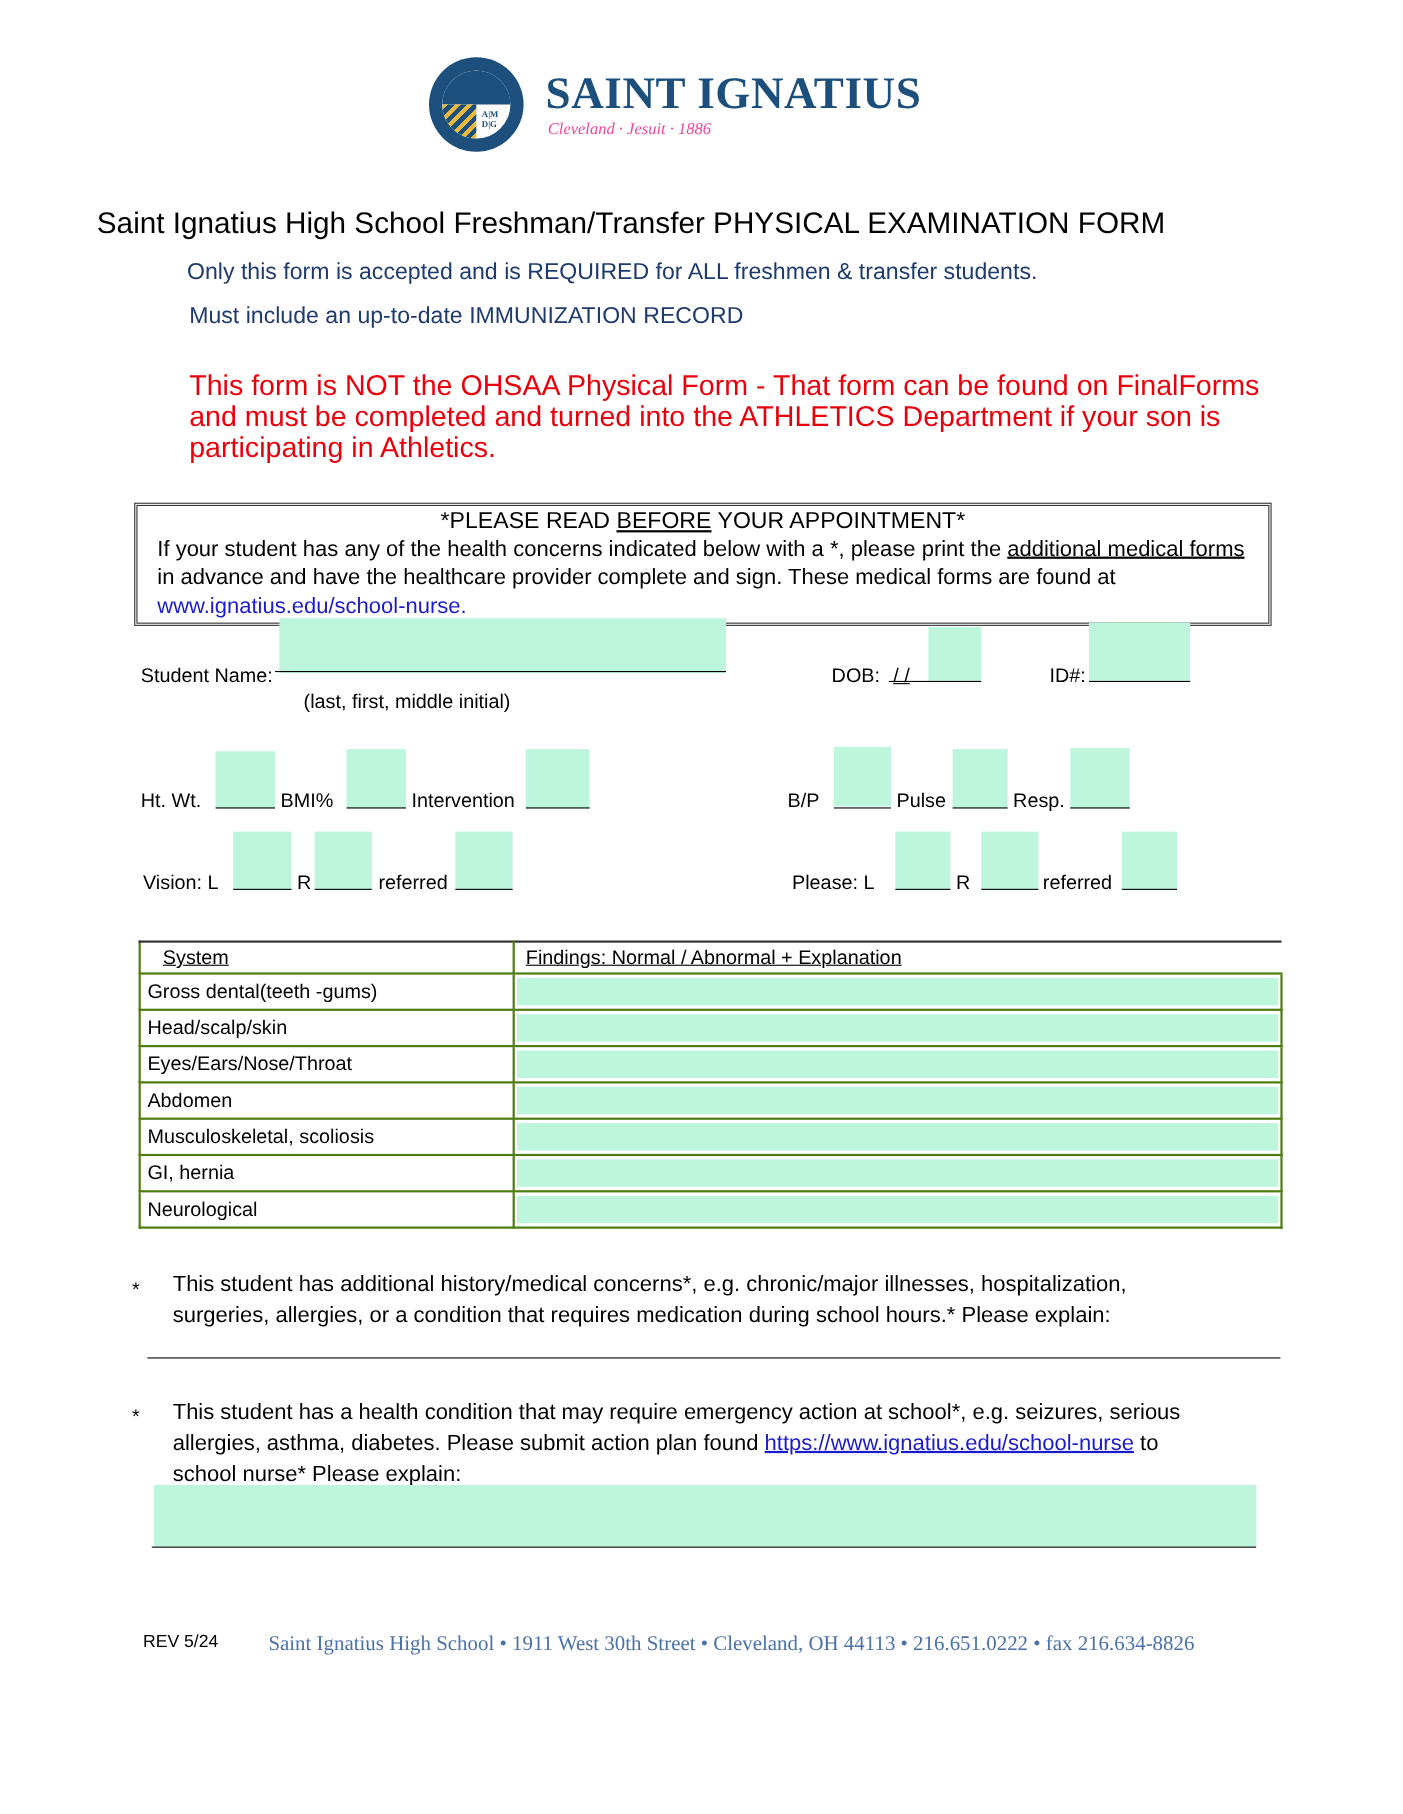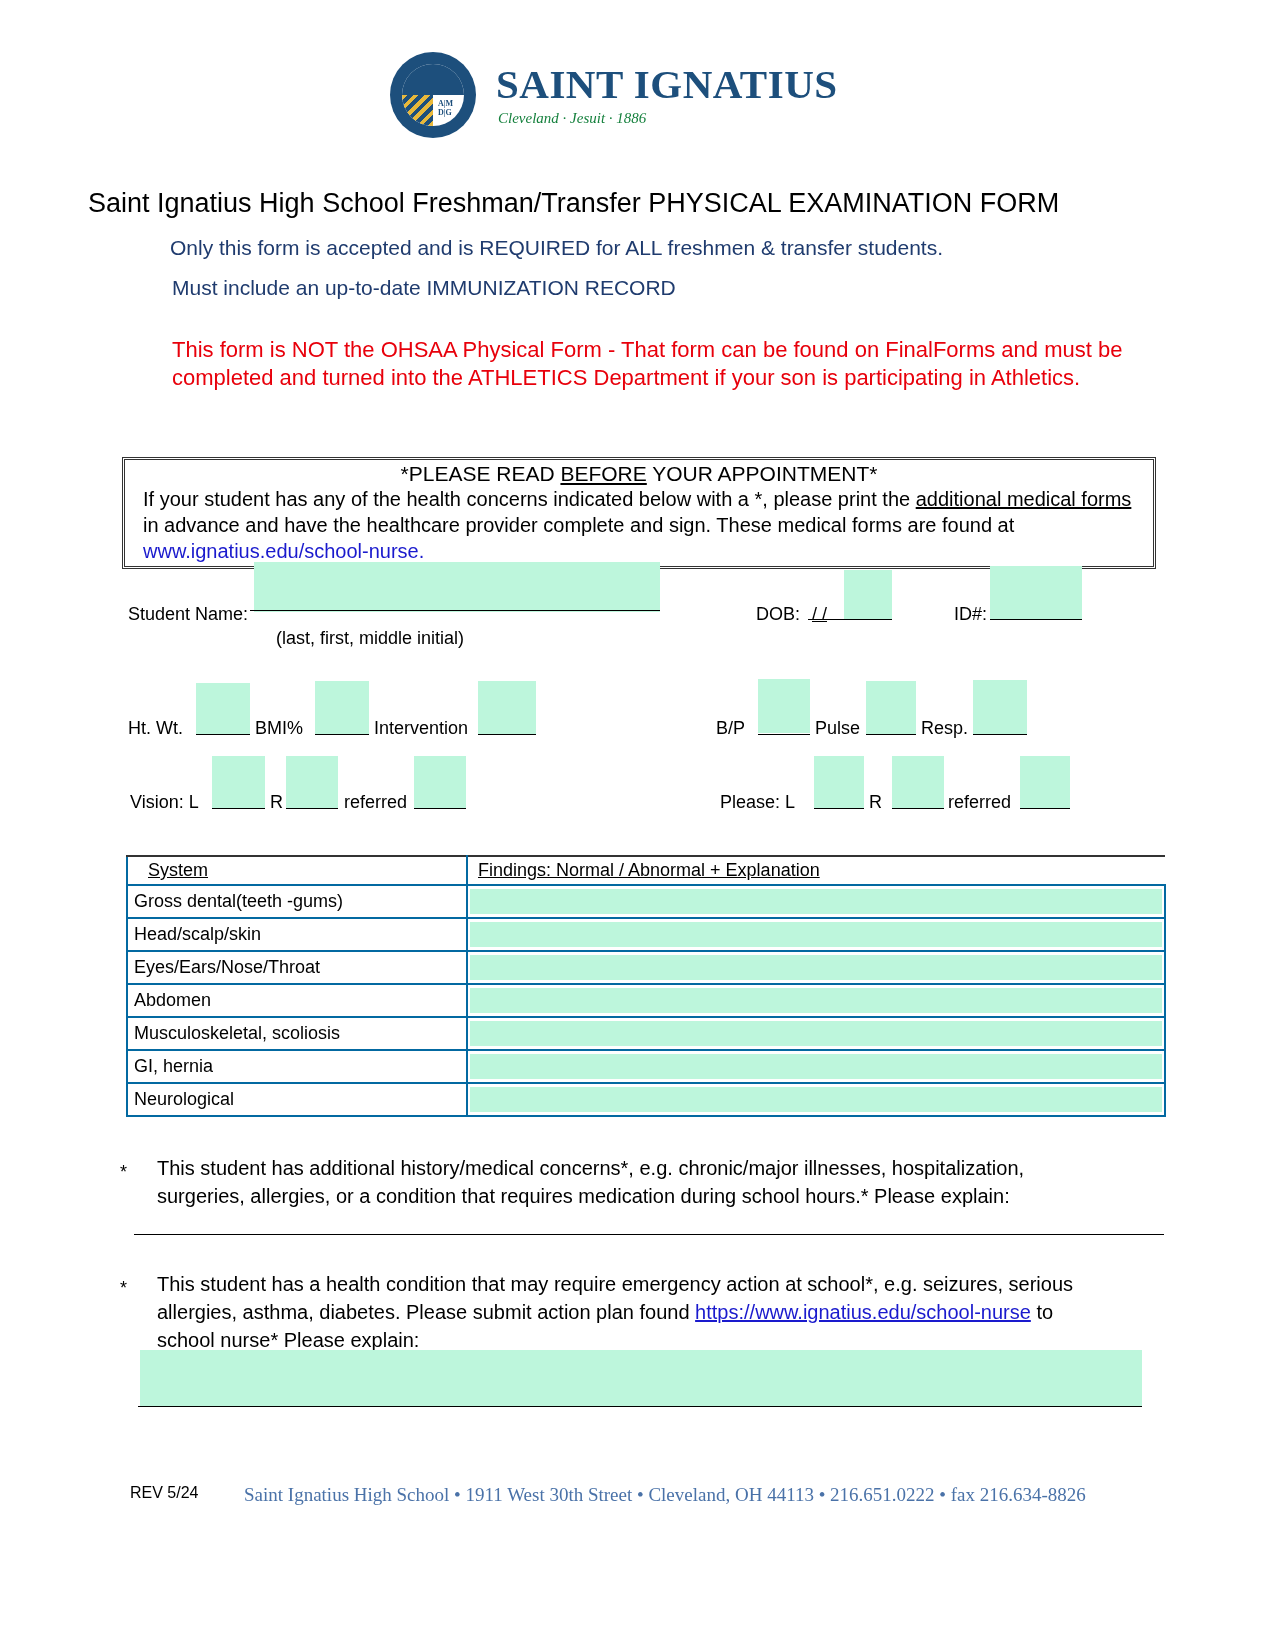--- a/index.html
+++ b/index.html
@@ -4,35 +4,35 @@
 <style>
   html, body { margin:0; padding:0; background:#fff; }
   body { width:1275px; height:1649px; position:relative; font-family:"Liberation Sans", sans-serif; color:#000; overflow:hidden; }
   .abs { position:absolute; }
   .logo-seal { left:390px; top:52px; width:86px; height:86px; border-radius:50%; background:#1d4f7c; }
   .logo-seal .inner { position:absolute; left:12px; top:12px; width:62px; height:62px; border-radius:50%; background:#fff; overflow:hidden; }
   .logo-seal .q1 { position:absolute; left:0; top:0; width:62px; height:31px; background:#1d4f7c; }
   .logo-seal .q3 { position:absolute; left:0; top:31px; width:31px; height:31px; background:repeating-linear-gradient(135deg,#e8b83a 0 4px,#1d4f7c 4px 8px); }
   .logo-seal .q4 { position:absolute; left:36px; top:35px; font-size:8px; color:#1d4f7c; font-family:"Liberation Serif", serif; line-height:9px; font-weight:bold; }
   .brand { left:496px; top:60px; font-family:"Liberation Serif", serif; font-weight:bold; font-size:41px; color:#1d4f7c; letter-spacing:0.5px; }
-  .tagline { left:498px; top:110px; font-family:"Liberation Serif", serif; font-style:italic; font-size:15px; color:#15803d; }
+  .tagline { left:498px; top:110px; font-family:"Liberation Serif", serif; font-style:italic; font-size:15px; color:#ec4899; }
   .title { left:88px; top:188px; font-size:27px; white-space:nowrap; }
   .sub1 { left:170px; top:236px; font-size:21px; color:#1f3b6e; white-space:nowrap; }
   .sub2 { left:172px; top:276px; font-size:21px; color:#1f3b6e; white-space:nowrap; }
-  .red { left:172px; top:336px; font-size:22px; color:#e8000b; line-height:28px; width:990px; }
+  .red { left:172px; top:336px; font-size:26px; color:#e8000b; line-height:28px; width:990px; }
   .notice { left:122px; top:457px; width:1034px; height:112px; border:3px double #333; box-sizing:border-box; }
   .notice .h { text-align:center; font-size:21px; margin-top:2px; }
   .notice .b { font-size:20px; padding:0 16px 0 18px; line-height:26px; }
   .notice .link { color:#1a1acd; }
   u { text-decoration:underline; }
   .green { background:#bdf6dc; position:absolute; }
   .lbl { position:absolute; font-size:18px; white-space:nowrap; }
   .line { position:absolute; border-bottom:1.5px solid #000; }
   table.sys { position:absolute; left:126px; top:855px; width:1040px; border-collapse:collapse; font-size:18px; }
-  table.sys td { border:2px solid #0369a1; height:27px; padding:0 6px; }
+  table.sys td { border:2px solid #4d7c0f; height:27px; padding:0 6px; }
   table.sys tr.head td { border-top:2px solid #333; }
   table.sys td.find { padding:2px; }
   table.sys td.find div { background:#bdf6dc; height:25px; }
   .star { position:absolute; font-size:18px; }
   .para { position:absolute; font-size:20px; line-height:28px; width:920px; }
   .para a { color:#1a1acd; text-decoration:underline; }
   .footer-rev { left:130px; top:1484px; font-size:16px; }
   .footer-addr { left:244px; top:1484px; font-family:"Liberation Serif", serif; font-size:19px; color:#4a72a8; white-space:nowrap; }
 </style>
 </head>

